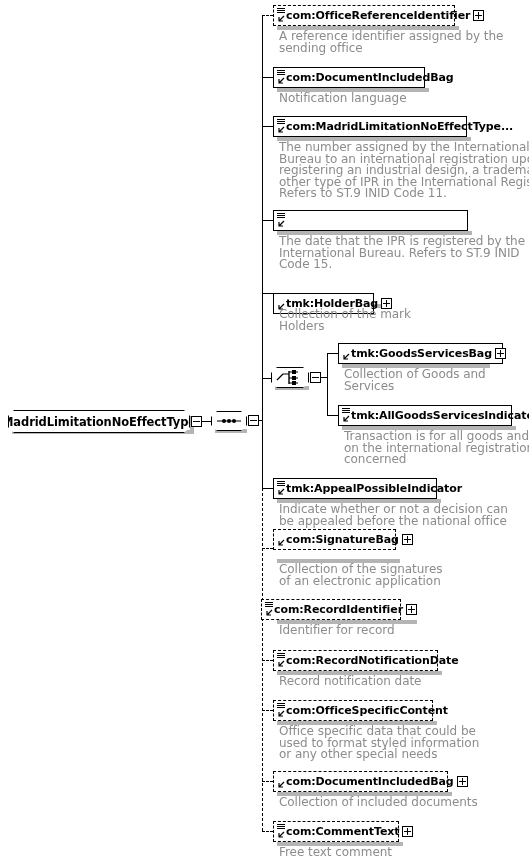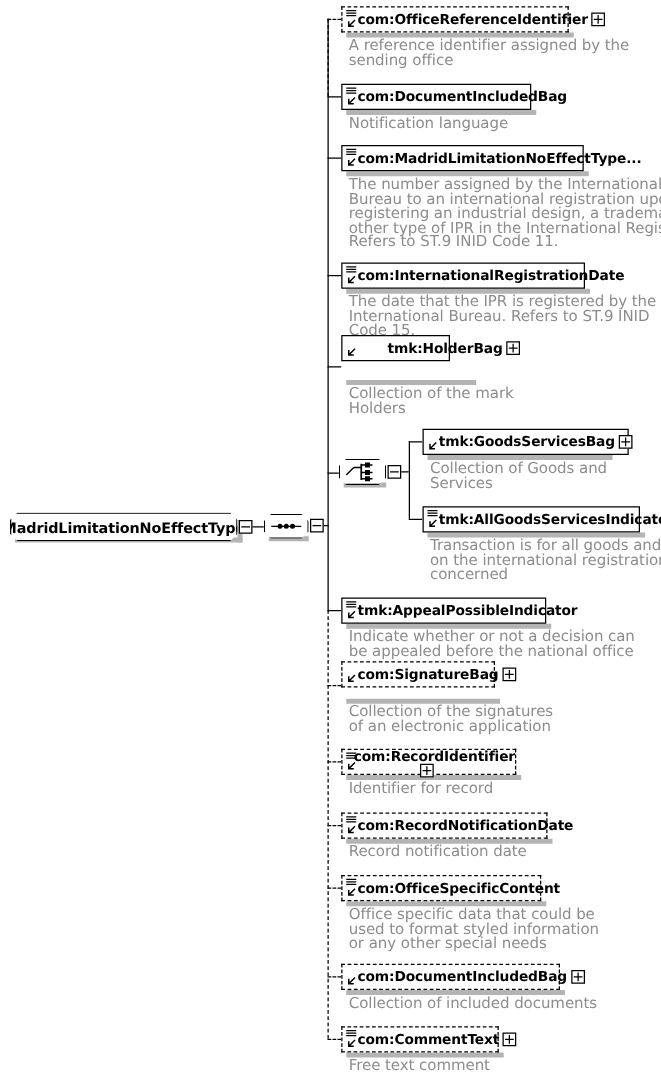--- a/index.html
+++ b/index.html
@@ -290,28 +290,27 @@
     <span class="glyph-lines">
         <i></i>
         <i></i>
         <i></i>
       </span>
     <span class="glyph-arrow">
       <svg width="8" height="8" viewBox="0 0 8 8">
           <path d="M7 1 L2 6 M2 2 L2 6 L6 6" stroke="#000" stroke-width="1.2" fill="none"></path>
         </svg>
     </span>
-    <span class="node-label">com:InternationalRegistrationDate</span>
   </div>
   <div class="annot" style="left:279px; top:236px;">The date that the IPR is registered by the
 International Bureau. Refers to ST.9 INID
 Code 15.</div>
 
   <div class="node-shadow" style="left:277px; top:304px; width:104px; height:4px;"></div>
-  <div class="node" style="left:273px; top:268px; width:87px;padding-left:24px;">
+  <div class="node" style="left:273px; top:293px; width:101px;">
     <span class="glyph-arrow">
       <svg width="8" height="8" viewBox="0 0 8 8">
           <path d="M7 1 L2 6 M2 2 L2 6 L6 6" stroke="#000" stroke-width="1.2" fill="none"></path>
         </svg>
     </span>
     <span class="node-label">tmk:HolderBag</span>
     <span class="inline-exp plus"></span>
   </div>
   <div class="annot" style="left:279px; top:309px;">Collection of the mark
 Holders</div>
@@ -395,21 +394,21 @@
           <path d="M7 1 L2 6 M2 2 L2 6 L6 6" stroke="#000" stroke-width="1.2" fill="none"></path>
         </svg>
     </span>
     <span class="node-label">com:SignatureBag</span>
     <span class="inline-exp plus"></span>
   </div>
   <div class="annot" style="left:279px; top:564px;">Collection of the signatures
 of an electronic application</div>
 
   <div class="node-shadow" style="left:277px; top:620px; width:140px; height:4px;"></div>
-  <div class="node optional" style="left:273px; top:599px; width:140px;flex-direction:column;">
+  <div class="node optional" style="left:261px; top:599px; width:140px;">
     <span class="glyph-lines">
         <i></i>
         <i></i>
         <i></i>
       </span>
     <span class="glyph-arrow">
       <svg width="8" height="8" viewBox="0 0 8 8">
           <path d="M7 1 L2 6 M2 2 L2 6 L6 6" stroke="#000" stroke-width="1.2" fill="none"></path>
         </svg>
     </span>

